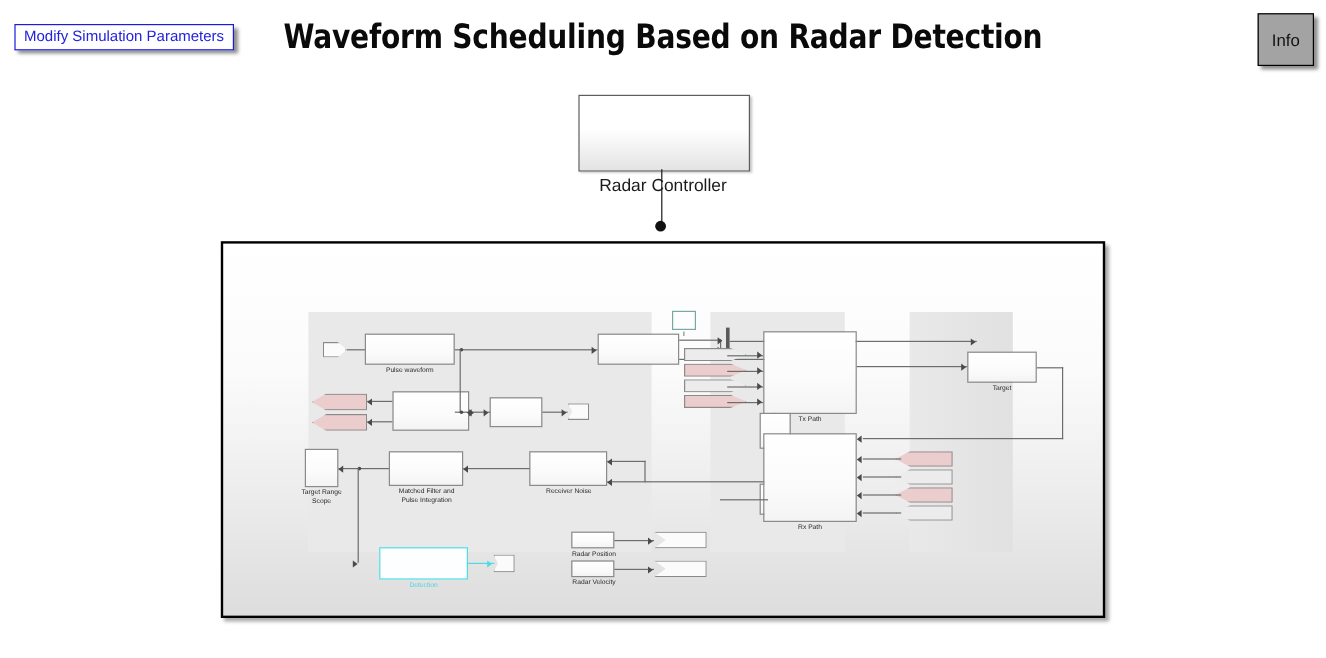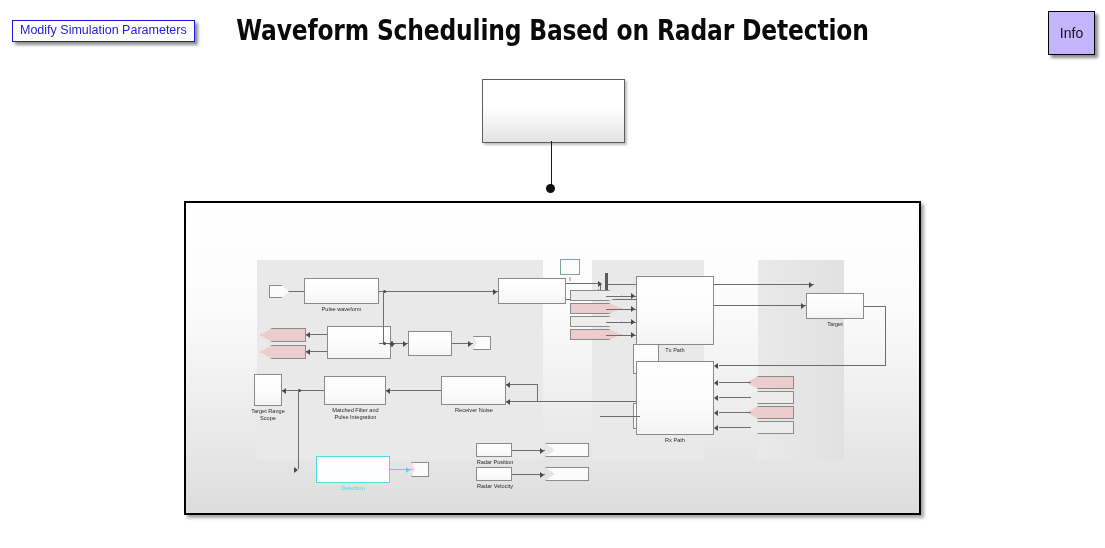--- a/index.html
+++ b/index.html
@@ -31,21 +31,21 @@
     font-family:"DejaVu Sans Condensed","Liberation Sans",sans-serif;
     font-weight:bold;
     font-size:28px;
     letter-spacing:-0.2px;
     color:#0a0a0a;
     transform:scaleX(.93);
   }
   #info-btn{
     position:absolute;left:1048px;top:11px;
     width:45px;height:42px;
-    background:#c4b5fd;
+    background:#a3a3a3;
     border:1.7px solid #000;
     box-shadow:3px 3px 3px rgba(0,0,0,.45);
     display:flex;align-items:center;justify-content:center;
     font-size:14px;color:#111;
     cursor:pointer;
   }
 
   
   #radar-controller{
     position:absolute;left:482px;top:79px;width:141px;height:62px;
@@ -162,20 +162,21 @@
 
   <div id="modify-btn">Modify Simulation Parameters</div>
 
   <div id="page-title">Waveform Scheduling Based on Radar Detection</div>
 
   <div id="info-btn">
     <span>Info</span>
   </div>
 
   <div id="radar-controller"></div>
+  <div id="radar-controller-label">Radar Controller</div>
 
   <div class="v-line" id="ctrl-stem"></div>
   <div id="ctrl-dot"></div>
 
   <div id="fcn-label">[dt,r] = f(idx)</div>
   <div id="fcn-sub">global</div>
 
   <div id="radar-system">
 
     <div class="band b1"></div>

